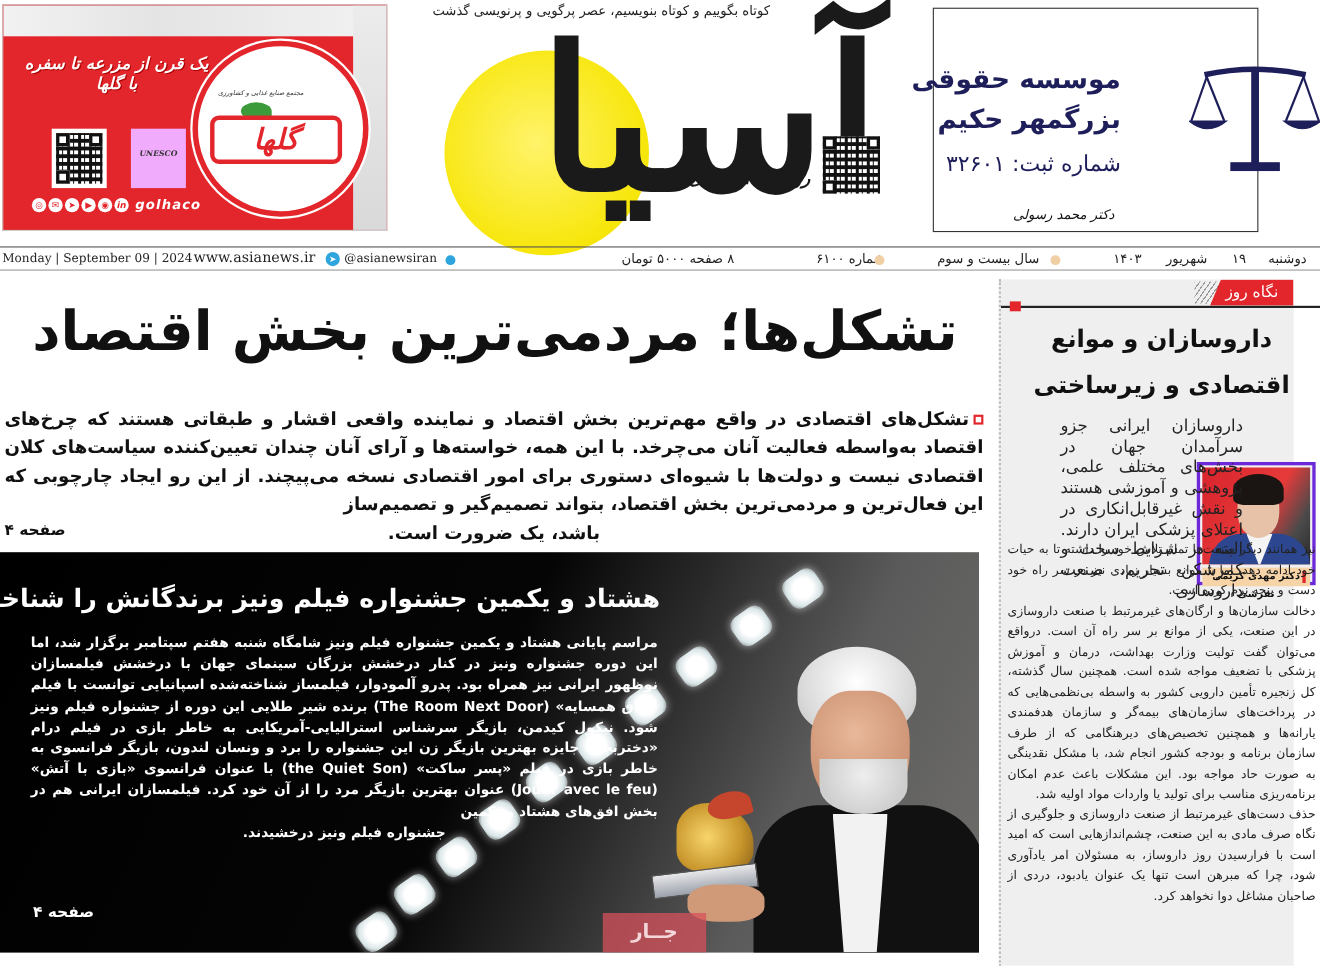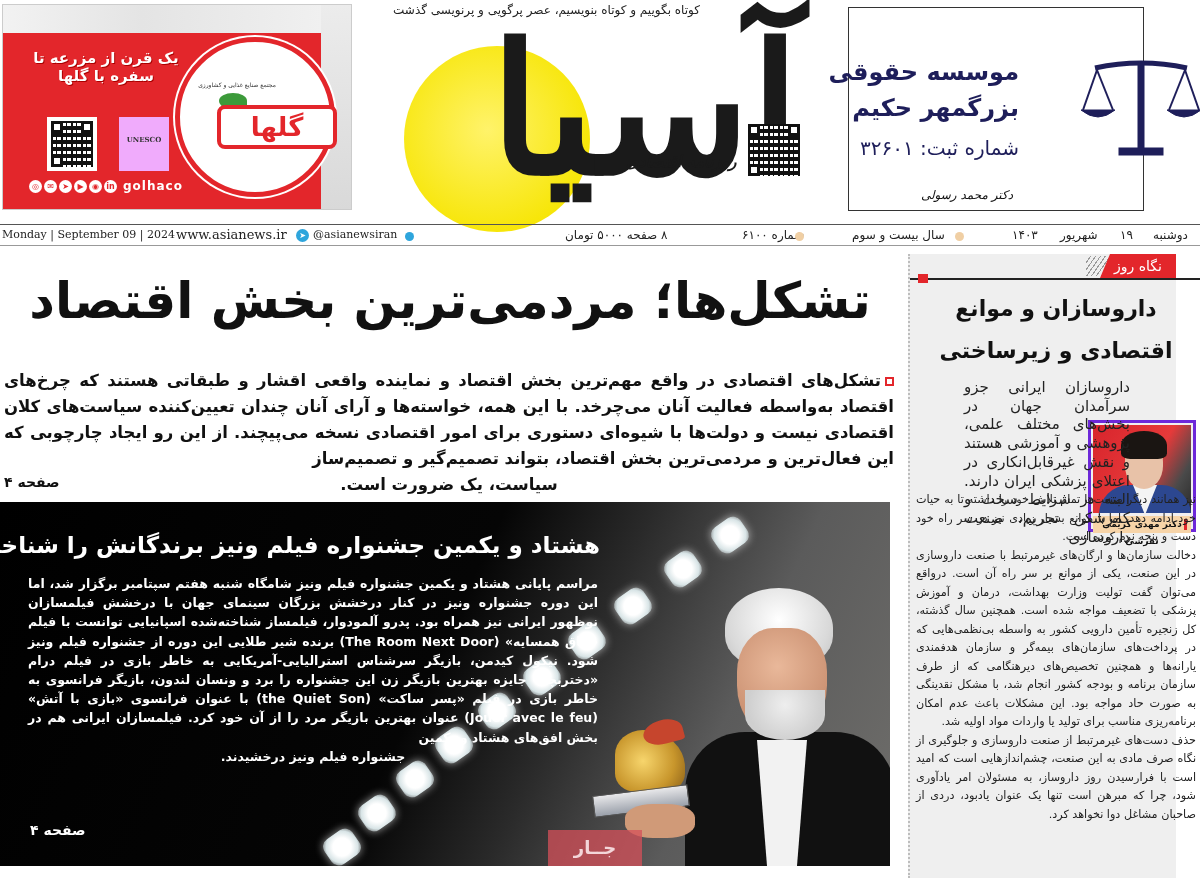--- a/index.html
+++ b/index.html
@@ -4,21 +4,21 @@
 <style>
   * { box-sizing: border-box; margin: 0; padding: 0; }
   html, body { width: 1200px; height: 878px; overflow: hidden; background: #ffffff; }
   body { font-family: "DejaVu Sans", sans-serif; color: #111; position: relative; }
 
   
   .masthead { position: absolute; left: 0; top: 0; width: 1200px; height: 222px; }
 
   .ad-left {
     position: absolute; left: 2px; top: 4px; width: 350px; height: 206px;
-    background: #e3262b; overflow: hidden; border: 1px solid #ccc;
+    background: #e3262b; overflow: hidden; border: 1px solid #ccc; font-style: italic;
   }
   .ad-left .ad-top-strip {
     position: absolute; left: 0; top: 0; width: 100%; height: 28px;
     background: linear-gradient(90deg, #f2f2f2, #e4e4e4 40%, #f2f2f2);
   }
   .ad-left .ad-right-strip {
     position: absolute; right: 0; top: 0; width: 30px; height: 100%;
     background: linear-gradient(180deg, #ececec, #d9d9d9);
   }
   .ad-left .ad-circle {
@@ -27,21 +27,21 @@
     box-shadow: 0 0 0 2px #fff;
   }
   .ad-left .ad-slogan {
     position: absolute; left: 18px; top: 44px; width: 170px; text-align: center;
     color: #fff; font-weight: bold; font-size: 15px; direction: rtl;
     text-shadow: 1px 1px 0 #a00;
   }
   .ad-left .ad-brand {
     position: absolute; left: 188px; top: 100px; width: 120px; height: 44px;
     border: 4px solid #e3262b; border-radius: 8px; background: #fff;
-    color: #e3262b; font-weight: bold; font-size: 26px; text-align: center; line-height: 36px; direction: rtl; margin-left: 26px;
+    color: #e3262b; font-weight: bold; font-size: 26px; text-align: center; line-height: 36px; direction: rtl;
   }
   .ad-left .ad-leaf {
     position: absolute; left: 216px; top: 88px; width: 28px; height: 16px;
     background: #3c9a3a; border-radius: 50% 50% 0 50%;
   }
   .ad-left .ad-subtitle {
     position: absolute; left: 184px; top: 76px; width: 100px; font-size: 6px; text-align: center; direction: rtl; color: #333;
   }
   .ad-left .ad-qr {
     position: absolute; left: 44px; top: 112px; width: 50px; height: 54px; background: #fff; padding: 4px;
@@ -367,21 +367,21 @@
   <span class="item rtl solar-year">۱۴۰۳</span>
   <span class="item rtl month">شهریور</span>
   <span class="item rtl day-num">۱۹</span>
   <span class="item rtl weekday">دوشنبه</span>
 </div>
 
 <div class="lead">
   <h1 class="lead-headline">تشکل‌ها؛ مردمی‌ترین بخش اقتصاد</h1>
   <div class="lead-body">
     <span class="bullet"></span><span>تشکل‌های اقتصادی در واقع مهم‌ترین بخش اقتصاد و نماینده واقعی اقشار و طبقاتی هستند که چرخ‌های اقتصاد به‌واسطه فعالیت آنان می‌چرخد. با این همه، خواسته‌ها و آرای آنان چندان تعیین‌کننده سیاست‌های کلان اقتصادی نیست و دولت‌ها با شیوه‌ای دستوری برای امور اقتصادی نسخه می‌پیچند. از این رو ایجاد چارچوبی که این فعال‌ترین و مردمی‌ترین بخش اقتصاد، بتواند تصمیم‌گیر و تصمیم‌ساز</span>
-    <span class="last-line">سیاست، یک ضرورت است.</span>
+    <span class="last-line">باشد، یک ضرورت است.</span>
   </div>
   <div class="lead-page">صفحه ۴</div>
 </div>
 
 <div class="feature">
   <div class="film-hole" style="left:713px; top:18px;"></div>
   <div class="film-hole" style="left:666px; top:52px;"></div>
   <div class="film-hole" style="left:616px; top:89px;"></div>
   <div class="film-hole" style="left:570px; top:124px;"></div>
   <div class="film-hole" style="left:525px; top:160px;"></div>

